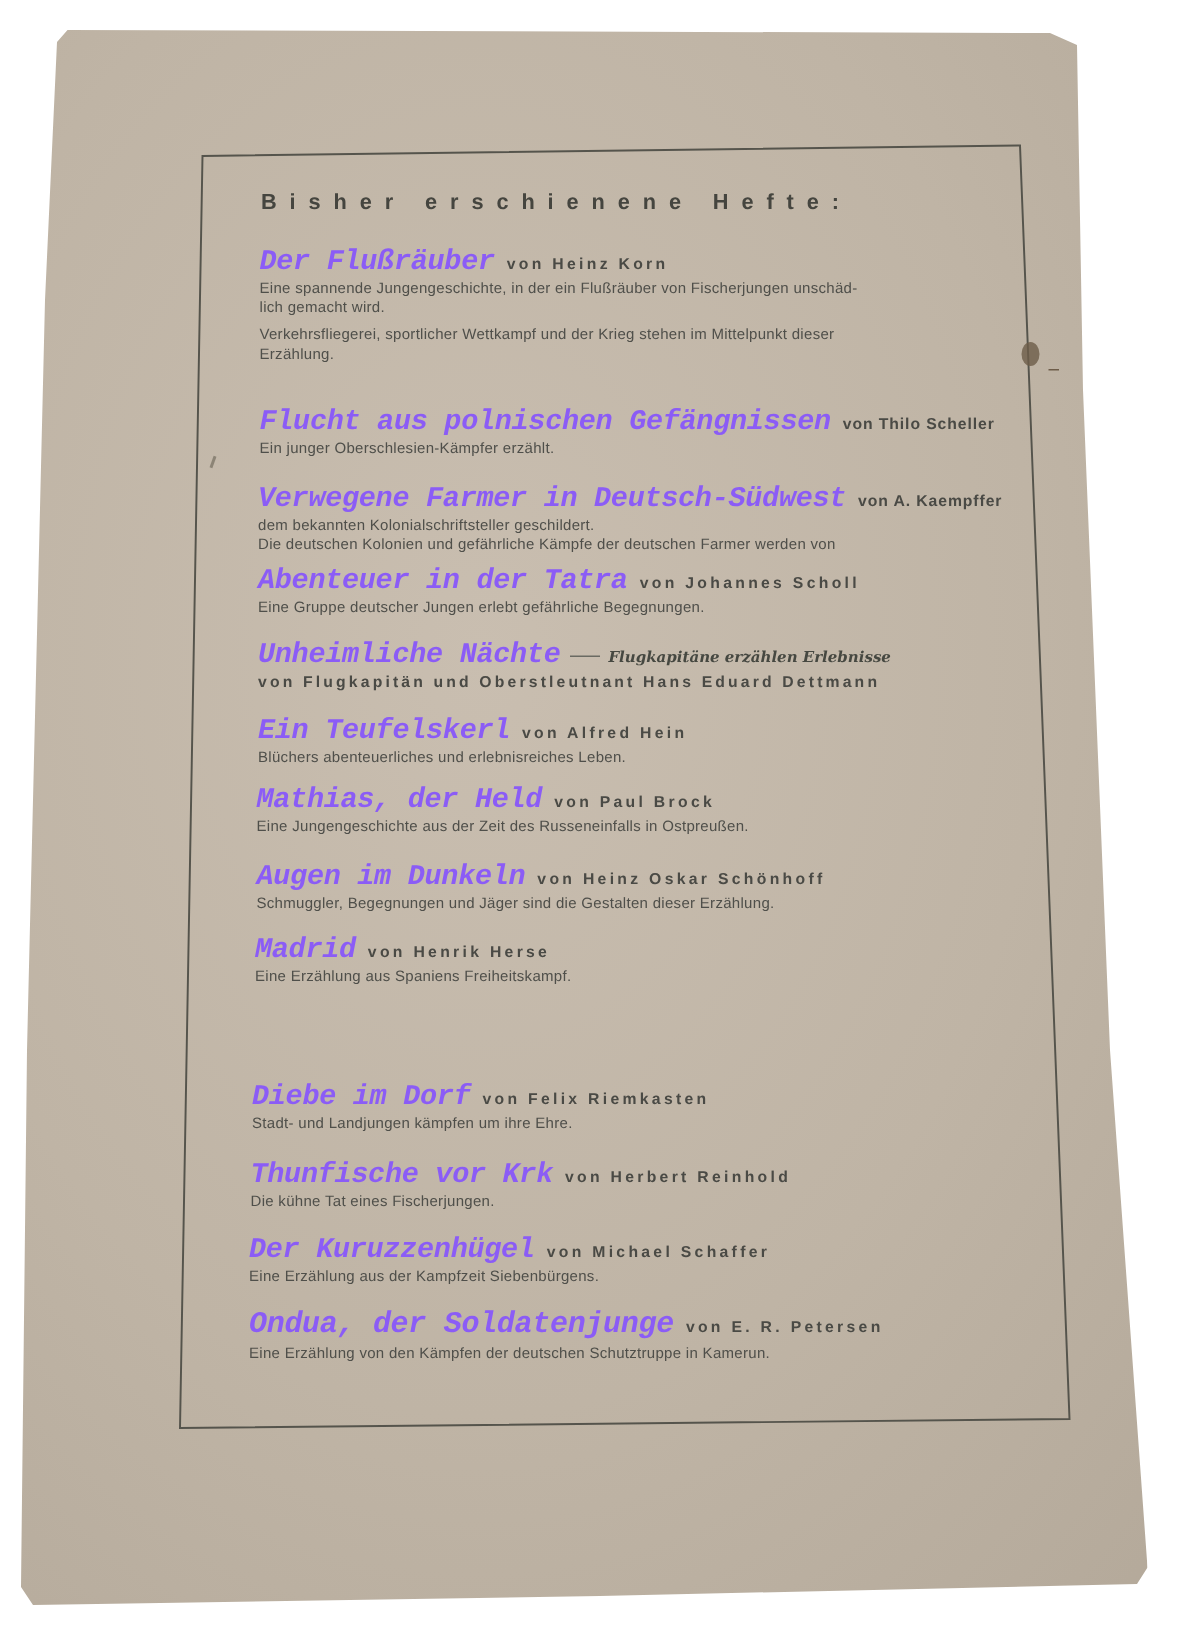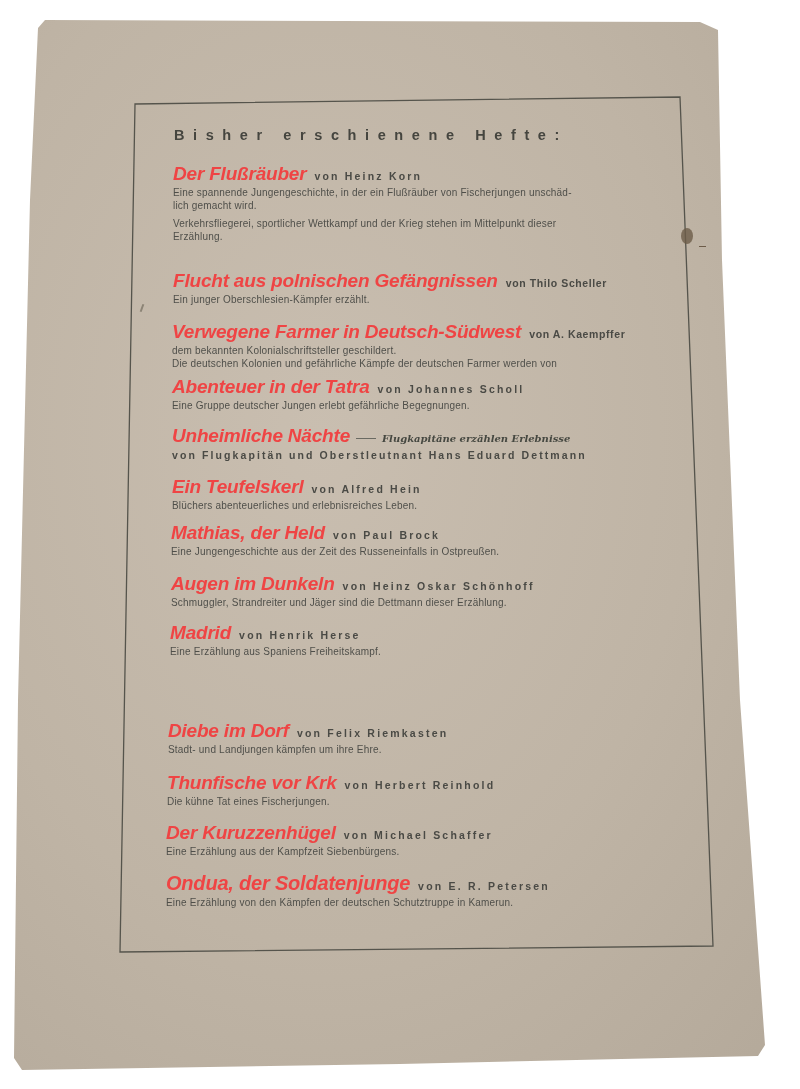--- a/index.html
+++ b/index.html
@@ -14,22 +14,22 @@
     position:absolute; left:0; top:0; width:800px; height:1089px;
     color:#3d3d3a;
   }
   .heading {
     position:absolute; left:174px; top:127px;
     font-family:"Liberation Sans", sans-serif; font-weight:bold; font-size:14.5px;
     letter-spacing:8.6px; color:#45453f; white-space:nowrap;
   }
   .entry { position:absolute; white-space:nowrap; }
   .title {
-    font-family:Liberation Sans, sans-serif; font-weight:bold; font-style:italic;
-    font-size:19px; color:#ef4444; letter-spacing:-0.2px;
+    font-family:Liberation Mono, monospace; font-weight:bold; font-style:italic;
+    font-size:19px; color:#8b5cf6; letter-spacing:-0.2px;
   }
   .subtitle {
     font-family:"DejaVu Serif", serif; font-weight:bold; font-style:italic;
     font-size:10px; color:#464841; margin-left:6px;
   }
   .dash { display:inline-block; width:20px; height:1px; background:#6a6a62; vertical-align:middle; margin-left:6px; }
   .author {
     font-family:"Liberation Sans", sans-serif; font-size:10.5px; letter-spacing:2.2px;
     color:#4a4a45; margin-left:8px; font-weight:bold;
   }
@@ -103,21 +103,21 @@
     <div class="desc">Blüchers abenteuerliches und erlebnisreiches Leben.</div>
   </div>
 
   <div class="entry" style="left:171px; top:522px;">
     <div><span class="title">Mathias, der Held</span><span class="author">von Paul Brock</span></div>
     <div class="desc">Eine Jungengeschichte aus der Zeit des Russeneinfalls in Ostpreußen.</div>
   </div>
 
   <div class="entry" style="left:171px; top:573px;">
     <div><span class="title">Augen im Dunkeln</span><span class="author">von Heinz Oskar Schönhoff</span></div>
-    <div class="desc">Schmuggler, Strandreiter und Jäger sind die Dettmann dieser Erzählung.</div>
+    <div class="desc">Schmuggler, Begegnungen und Jäger sind die Gestalten dieser Erzählung.</div>
   </div>
 
   <div class="entry" style="left:170px; top:622px;">
     <div><span class="title">Madrid</span><span class="author">von Henrik Herse</span></div>
     <div class="desc">Eine Erzählung aus Spaniens Freiheitskampf.</div>
   </div>
 
 
   <div class="entry" style="left:168px; top:720px;">
     <div><span class="title">Diebe im Dorf</span><span class="author">von Felix Riemkasten</span></div>

